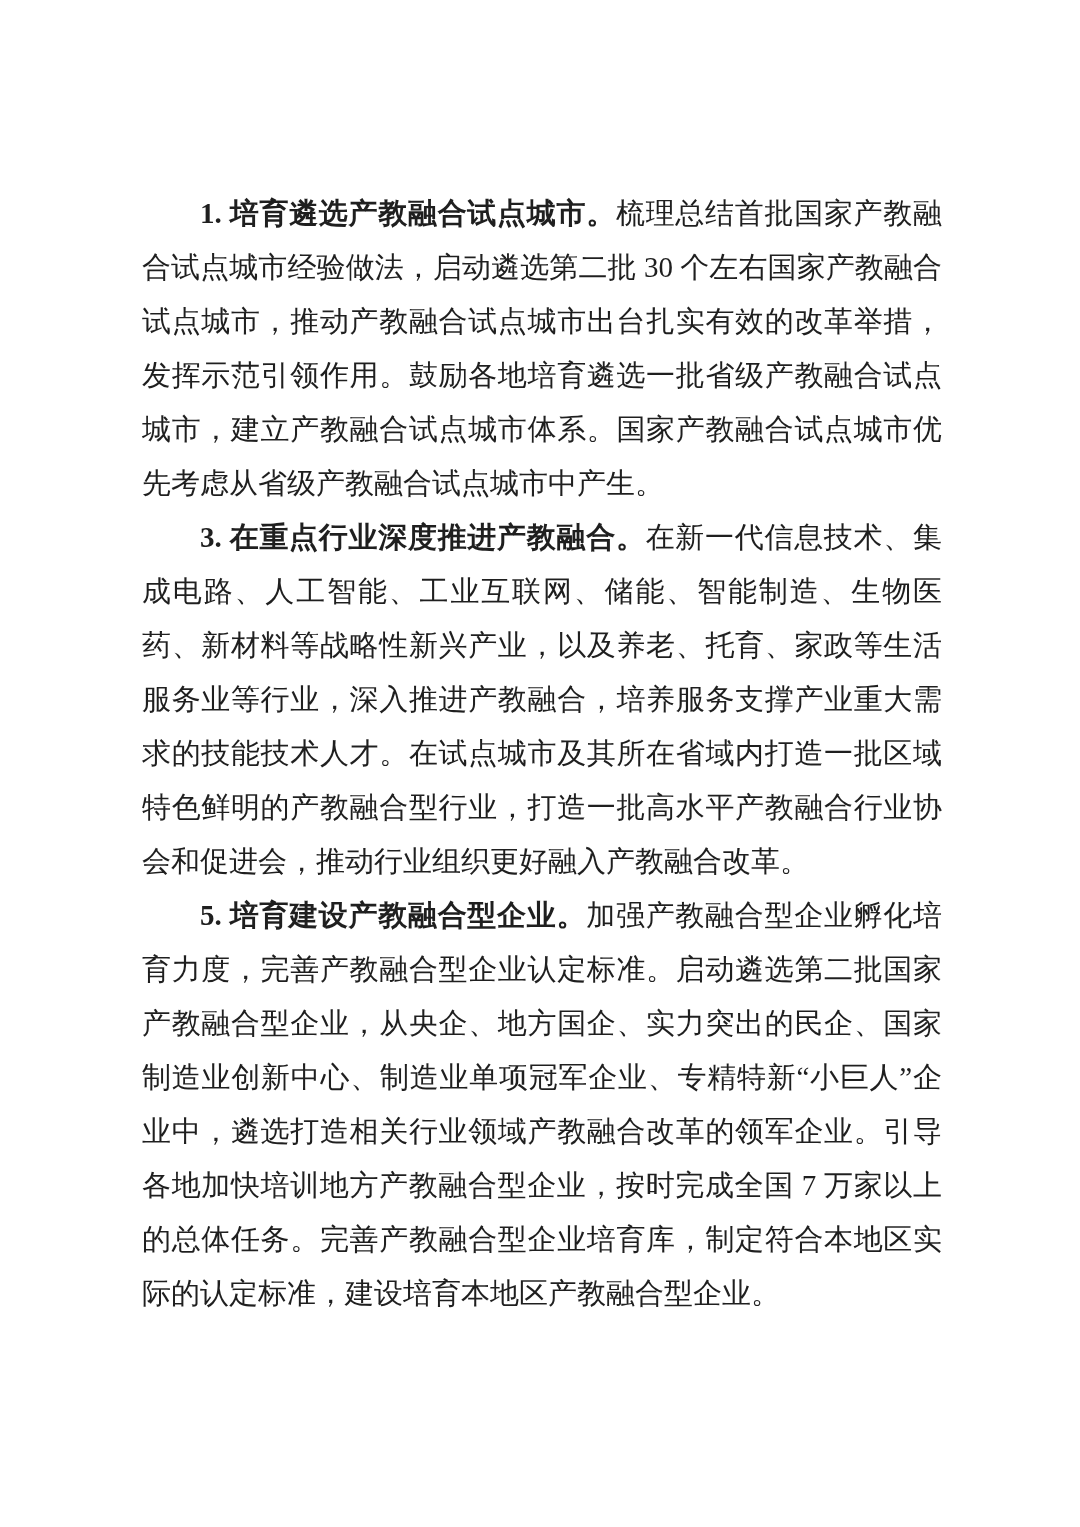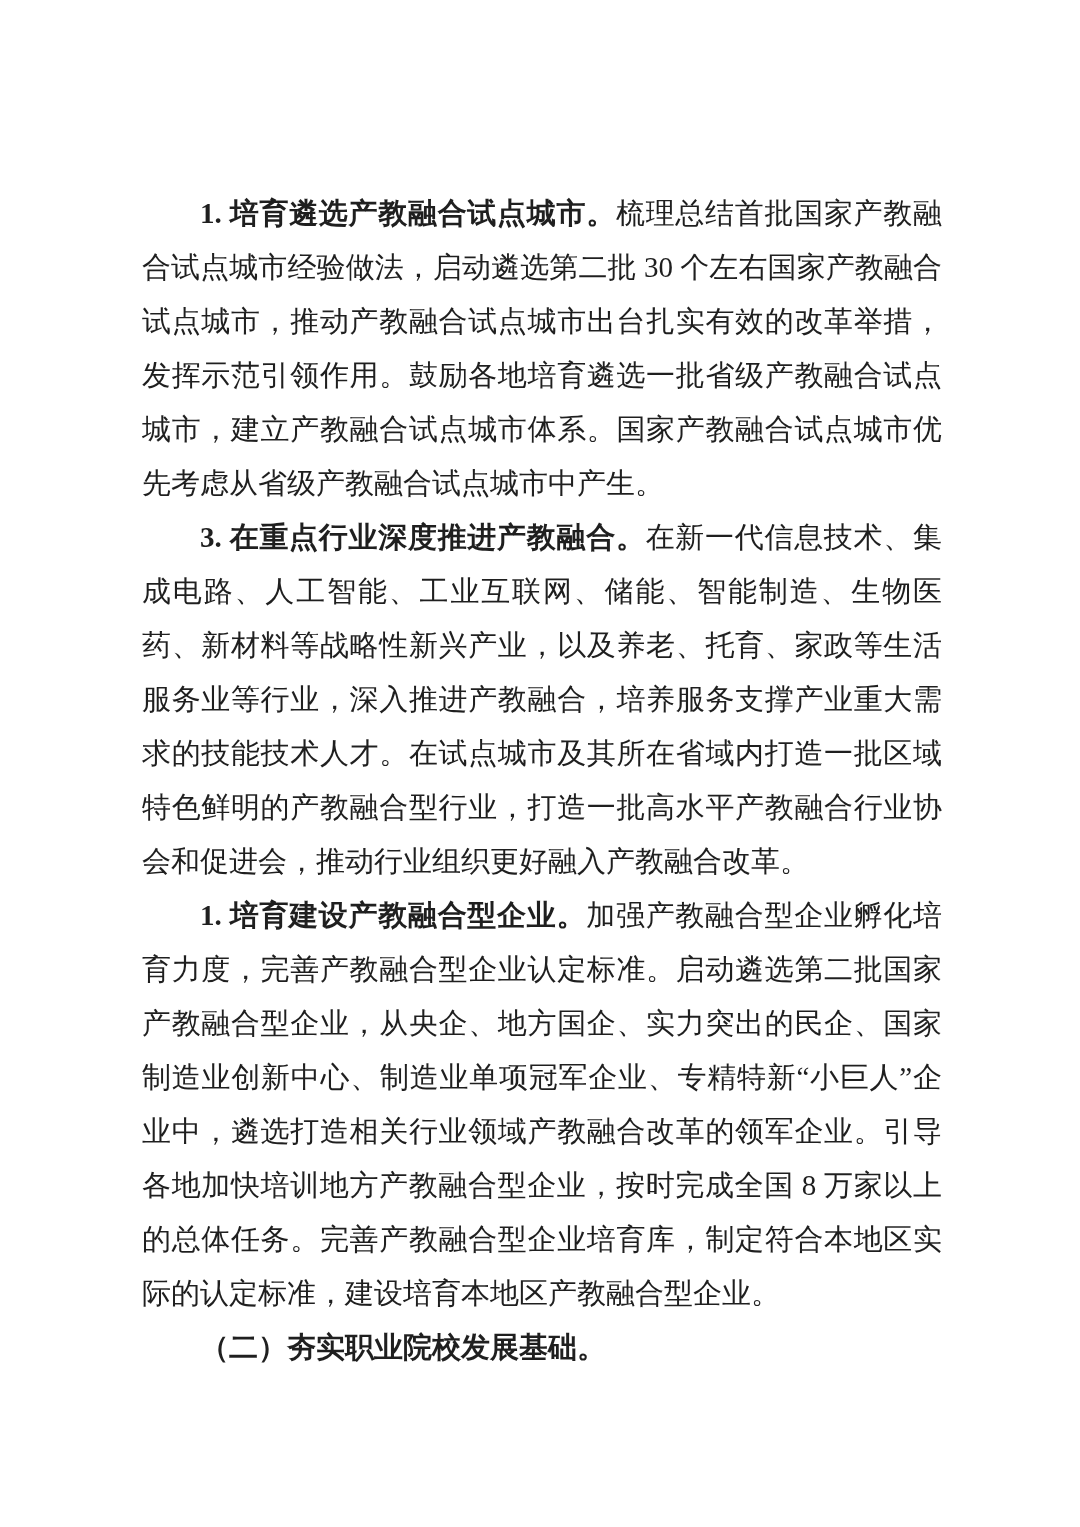--- a/index.html
+++ b/index.html
@@ -45,18 +45,17 @@
 </head>
 <body>
 
 <div class="page">
   <div class="content">
 
     <p class="para"><span class="para-lead">1. 培育遴选产教融合试点城市。</span><span>梳理总结首批国家产教融合试点城市经验做法，启动遴选第二批 30 个左右国家产教融合试点城市，推动产教融合试点城市出台扎实有效的改革举措，发挥示范引领作用。鼓励各地培育遴选一批省级产教融合试点城市，建立产教融合试点城市体系。国家产教融合试点城市优先考虑从省级产教融合试点城市中产生。</span></p>
 
     <p class="para"><span class="para-lead">3. 在重点行业深度推进产教融合。</span><span>在新一代信息技术、集成电路、人工智能、工业互联网、储能、智能制造、生物医药、新材料等战略性新兴产业，以及养老、托育、家政等生活服务业等行业，深入推进产教融合，培养服务支撑产业重大需求的技能技术人才。在试点城市及其所在省域内打造一批区域特色鲜明的产教融合型行业，打造一批高水平产教融合行业协会和促进会，推动行业组织更好融入产教融合改革。</span></p>
 
-    <p class="para"><span class="para-lead">1. 培育建设产教融合型企业。</span><span>加强产教融合型企业孵化培育力度，完善产教融合型企业认定标准。启动遴选第二批国家产教融合型企业，从央企、地方国企、实力突出的民企、国家制造业创新中心、制造业单项冠军企业、专精特新“小巨人”企业中，遴选打造相关行业领域产教融合改革的领军企业。引导各地加快培训地方产教融合型企业，按时完成全国 8 万家以上的总体任务。完善产教融合型企业培育库，制定符合本地区实际的认定标准，建设培育本地区产教融合型企业。</span></p>
+    <p class="para"><span class="para-lead">5. 培育建设产教融合型企业。</span><span>加强产教融合型企业孵化培育力度，完善产教融合型企业认定标准。启动遴选第二批国家产教融合型企业，从央企、地方国企、实力突出的民企、国家制造业创新中心、制造业单项冠军企业、专精特新“小巨人”企业中，遴选打造相关行业领域产教融合改革的领军企业。引导各地加快培训地方产教融合型企业，按时完成全国 7 万家以上的总体任务。完善产教融合型企业培育库，制定符合本地区实际的认定标准，建设培育本地区产教融合型企业。</span></p>
 
-    <p class="section-heading">（二）夯实职业院校发展基础。</p>
 
   </div>
 </div>
 
 </body></html>

